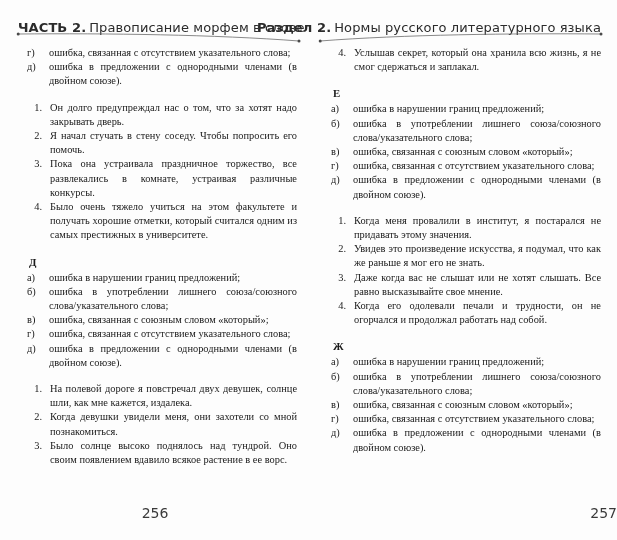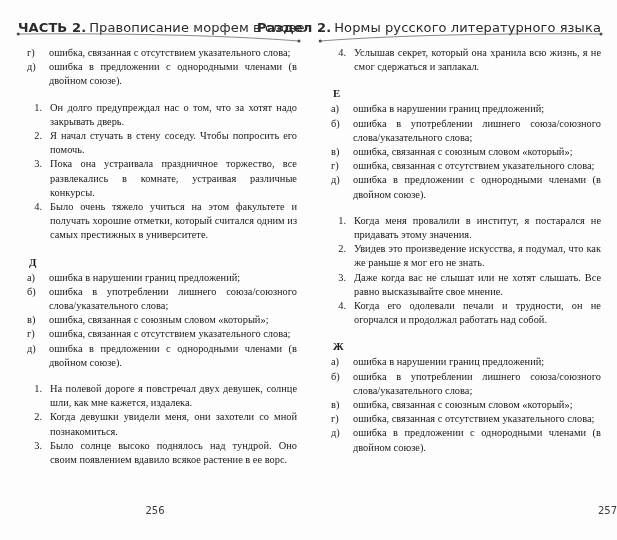--- a/index.html
+++ b/index.html
@@ -95,21 +95,21 @@
   }
   li.item.num { padding-left: 26px; }
   li.item .txt { display: block; }
   .just .txt { text-align: justify; text-align-last: left; font-family: Liberation Serif, serif; }
 
   
   .folio {
     position: absolute;
     top: 505px;
     font-family: "DejaVu Sans", "Liberation Sans", sans-serif;
-    font-size: 10px;
+    font-size: 14px;
     color: #3a3a3a;
   }
   .folio-left  { left: 0; width: 310px; text-align: center; }
   .folio-right { left: 307px; width: 310px; text-align: right; }
 </style>
 </head>
 <body>
 
 <div class="page">
 

